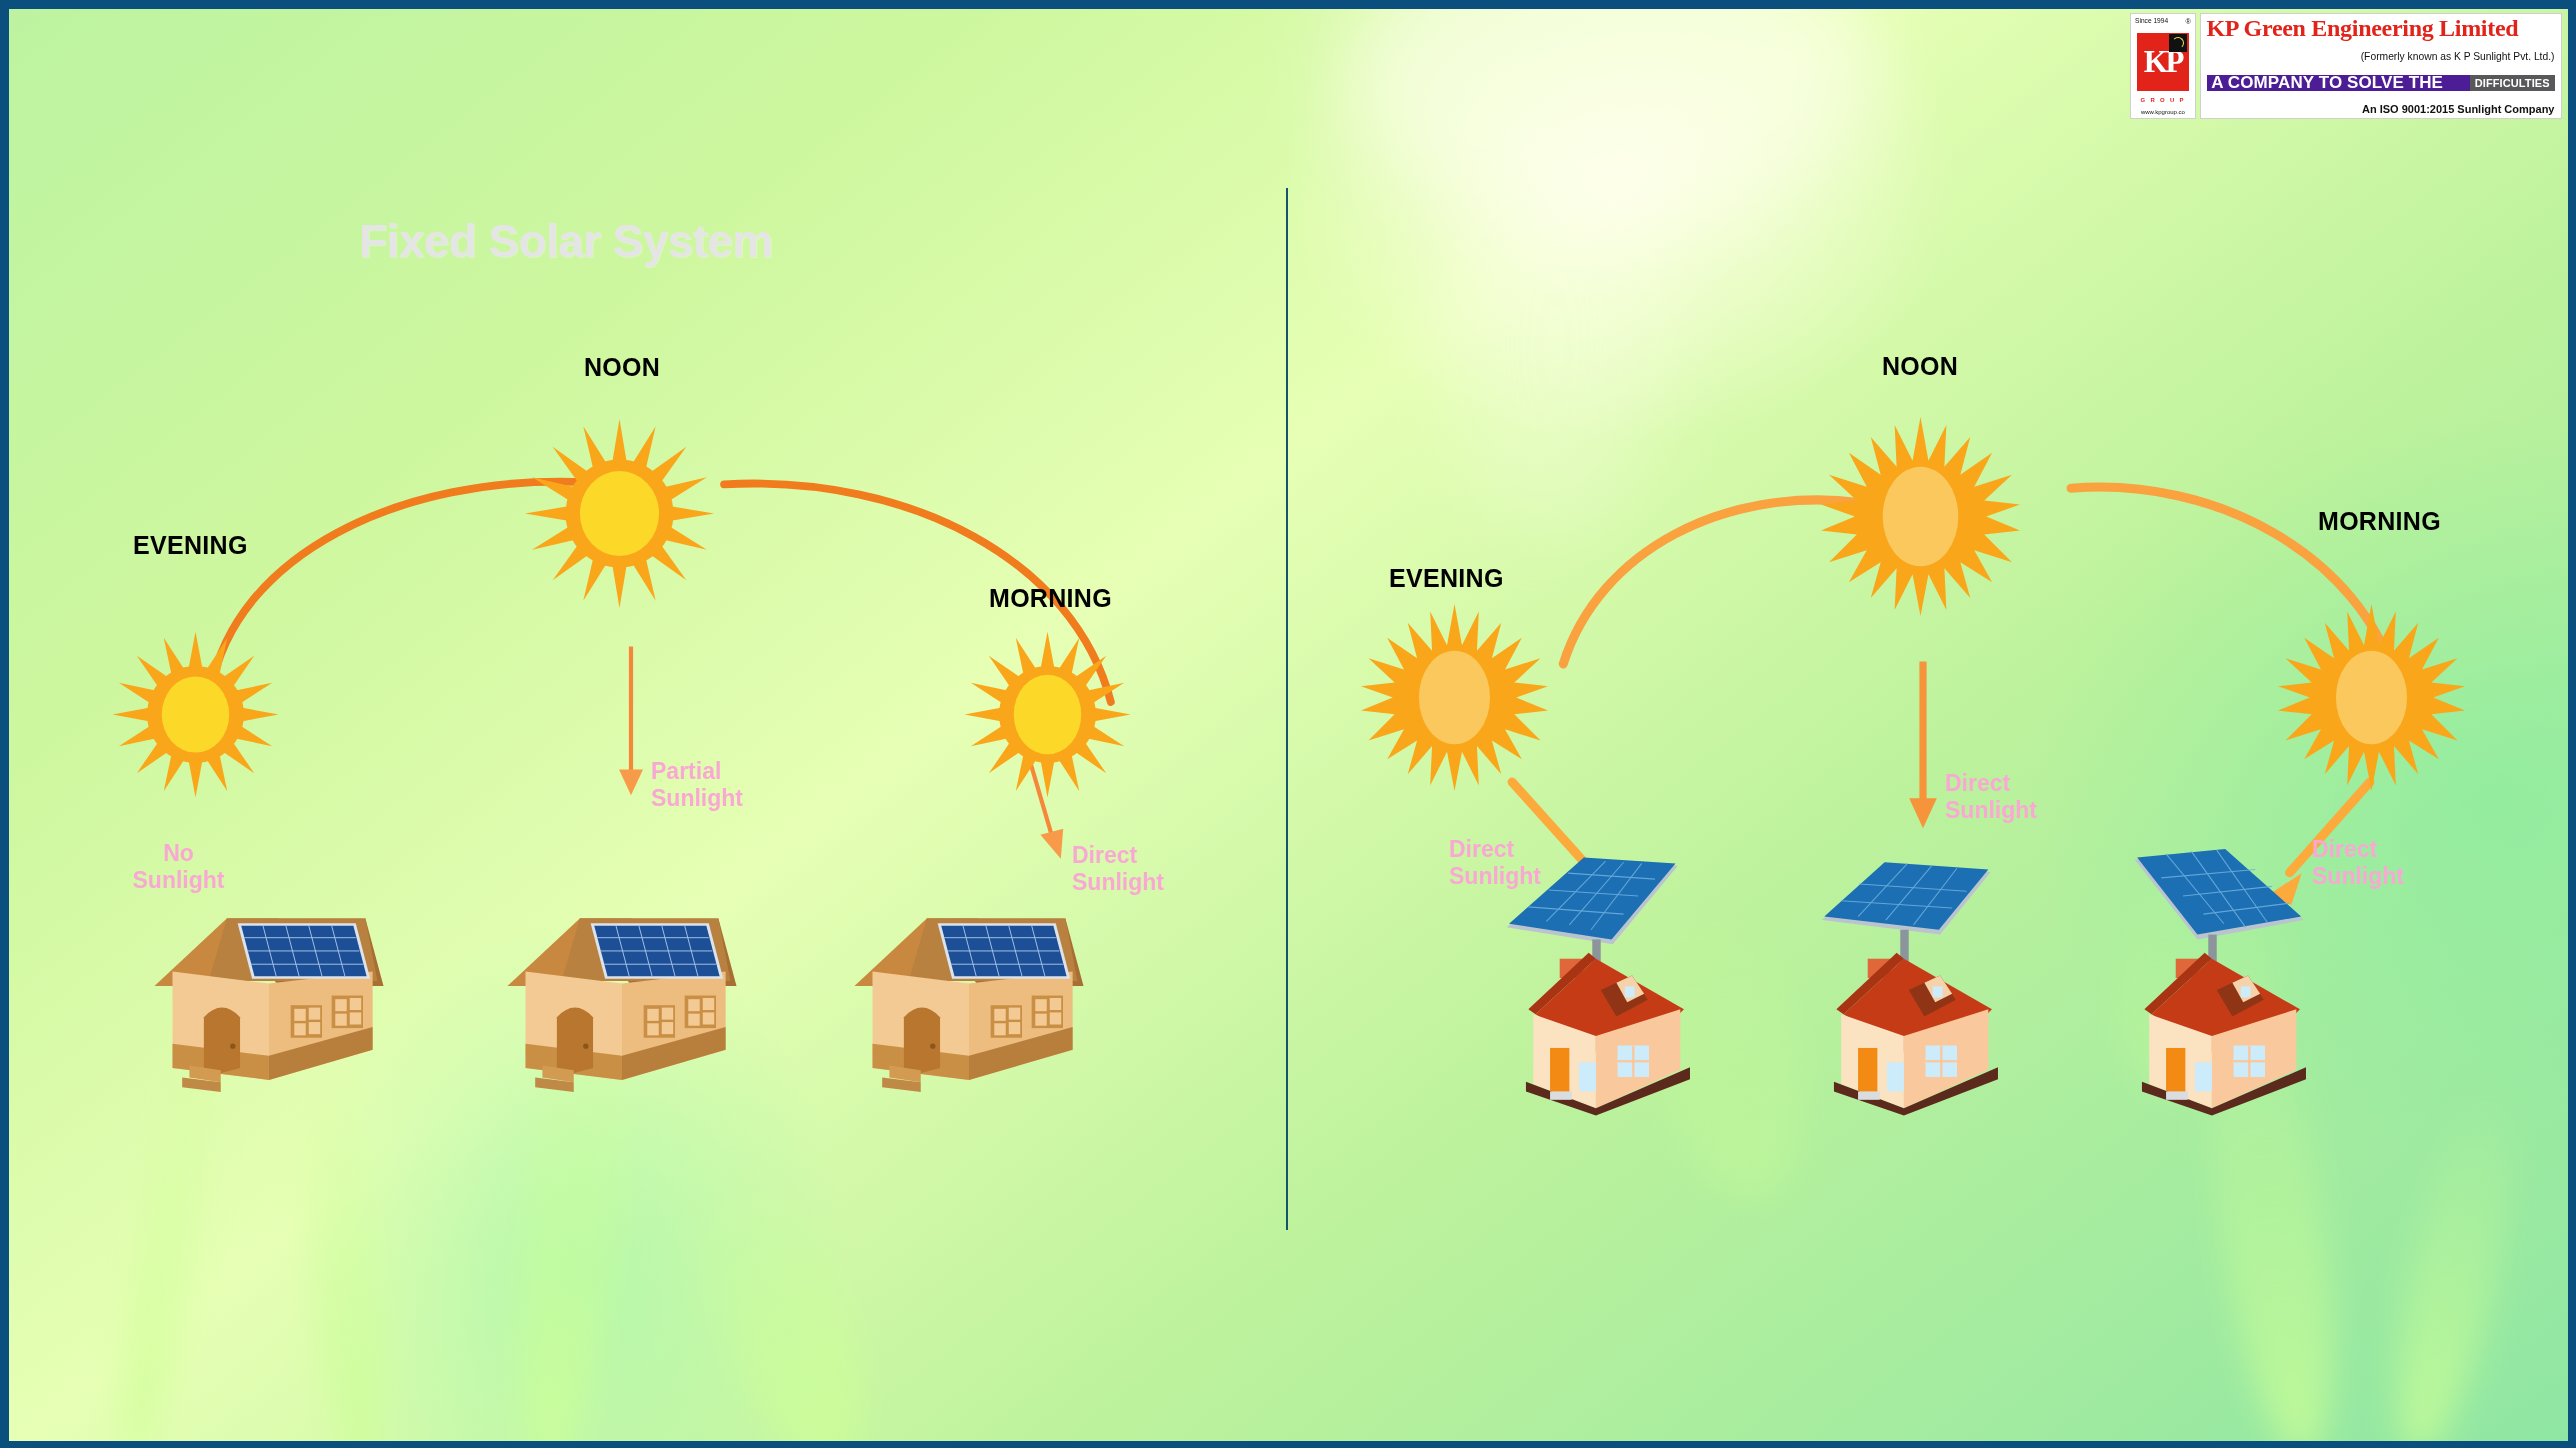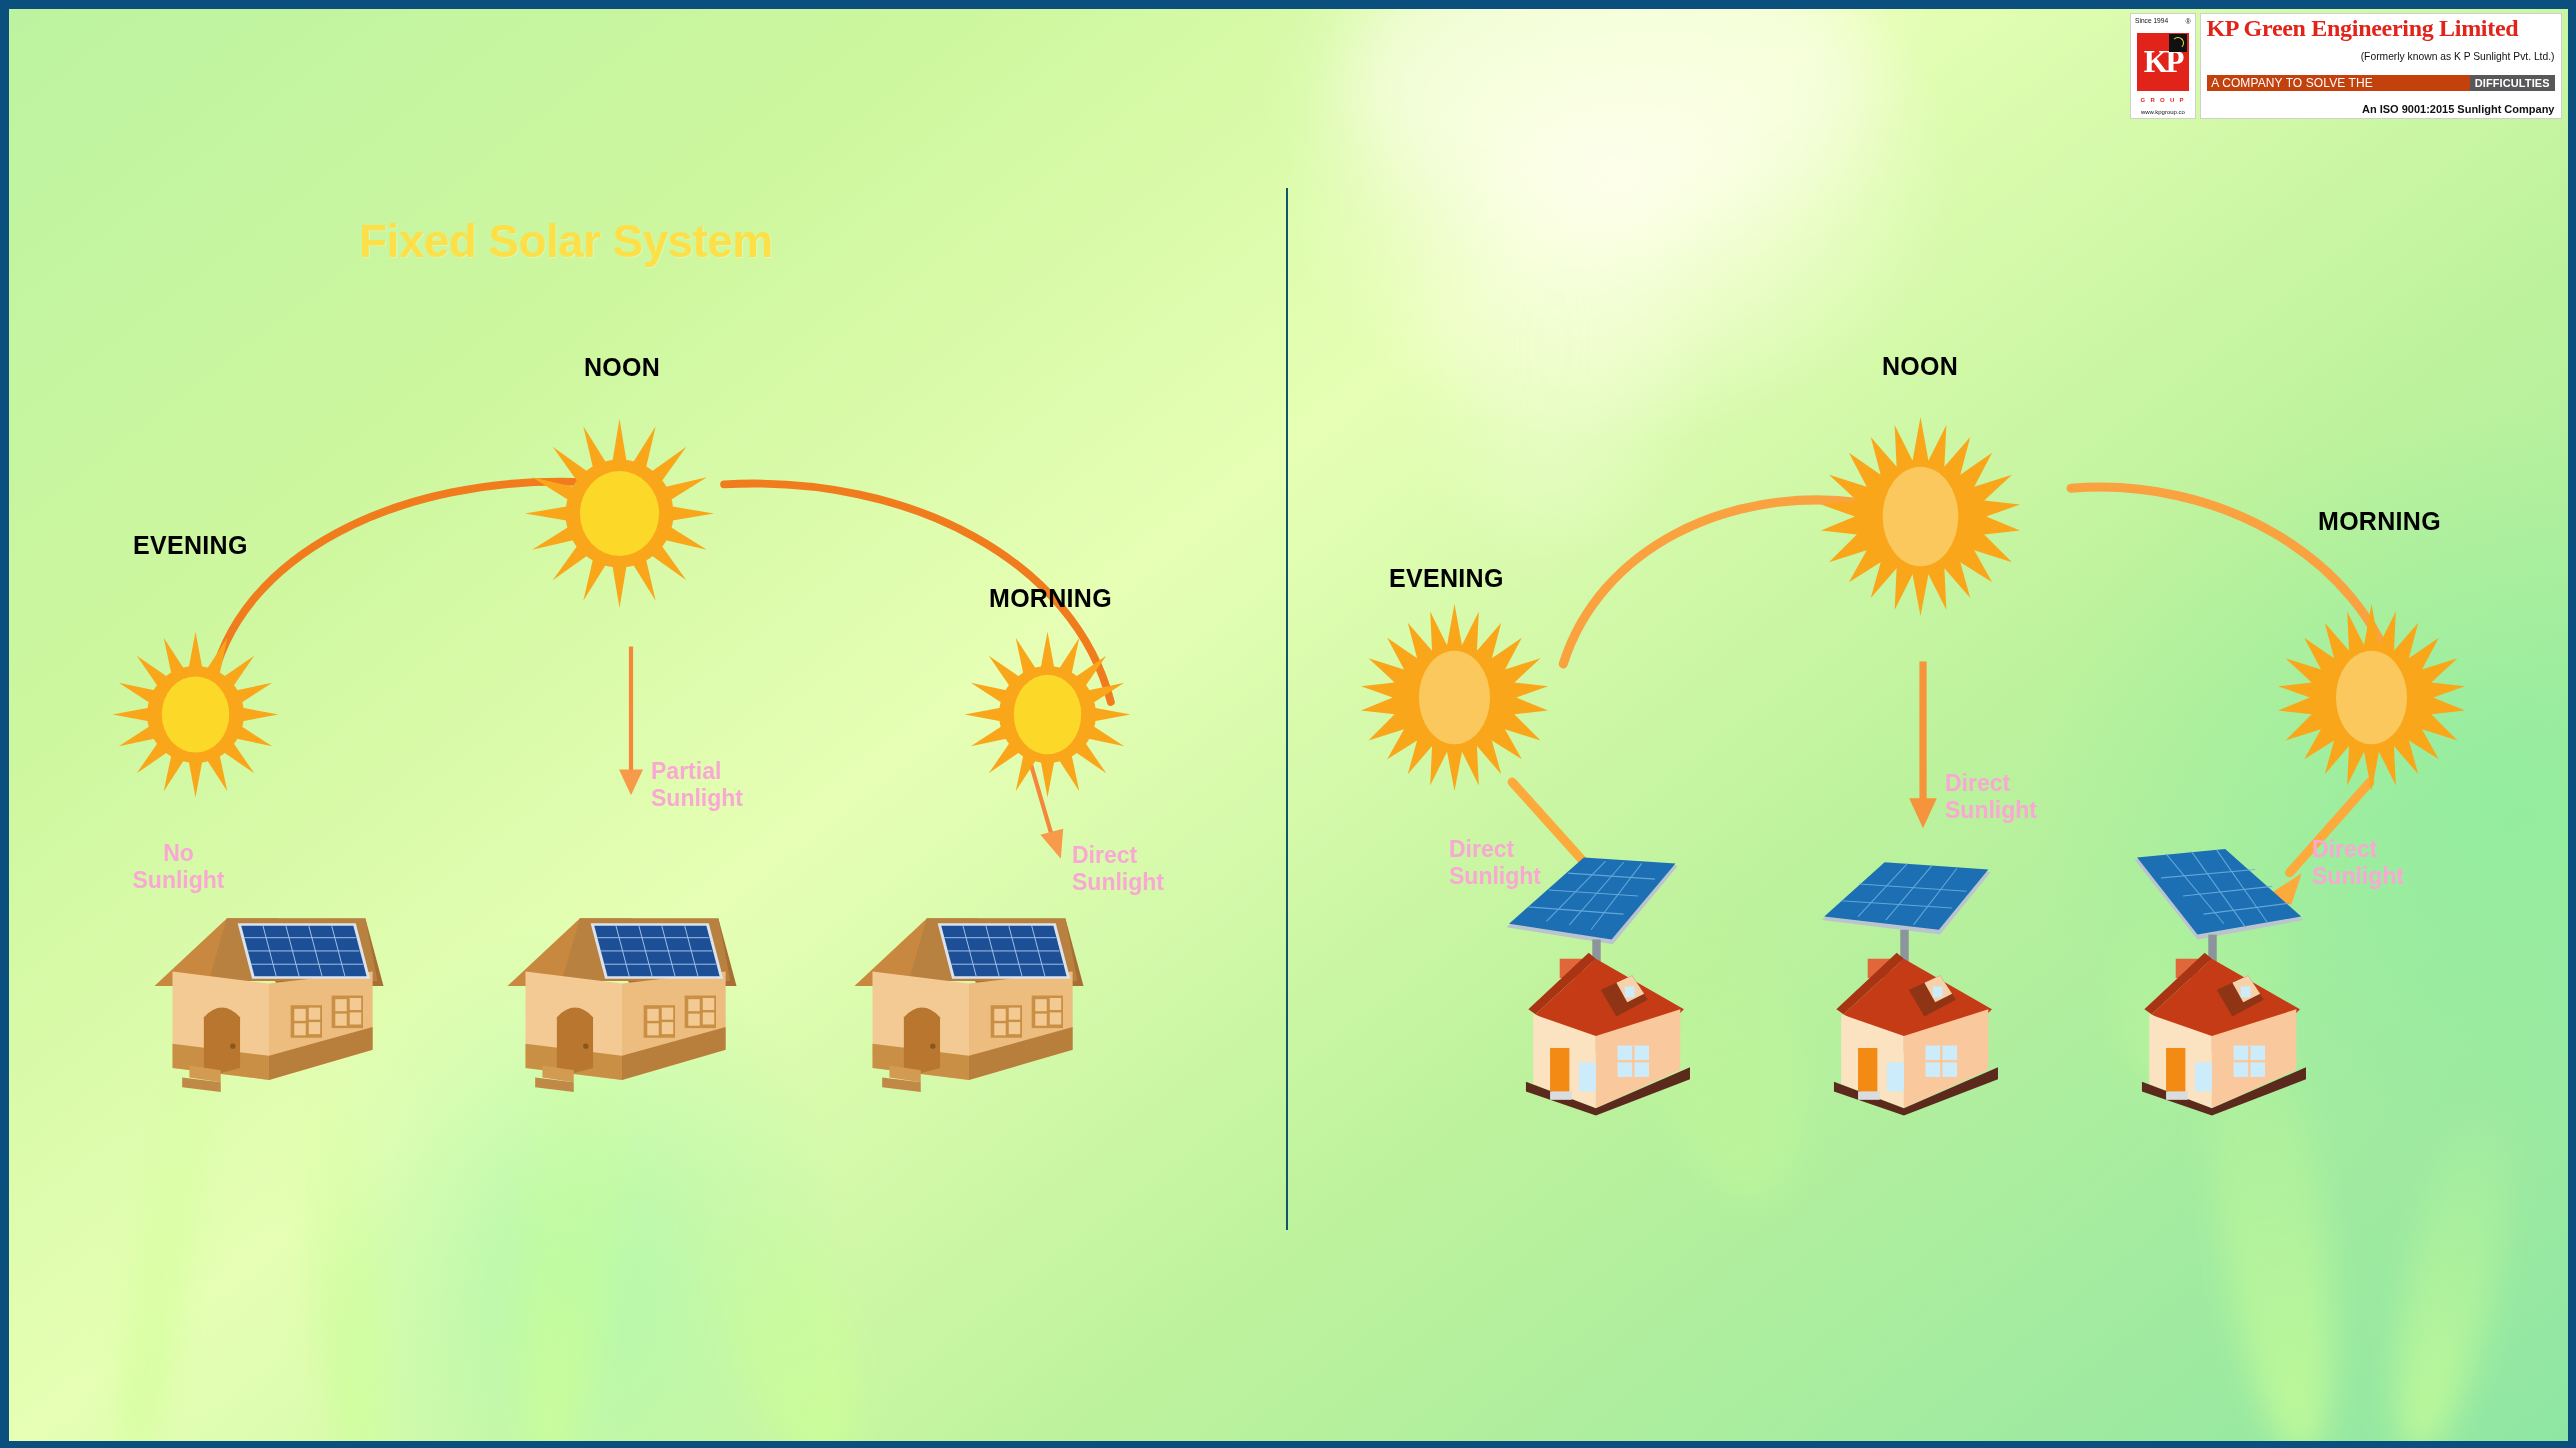--- a/index.html
+++ b/index.html
@@ -75,29 +75,29 @@
     padding:3px 6px 2.4px 6px; min-width:362px;
     display:flex; flex-direction:column; justify-content:space-between;
   }
   #lt-name {
     color:#e2231a; font-weight:700; font-size:24px; line-height:.96;
     font-family:"Liberation Serif", serif; white-space:nowrap;
     letter-spacing:-0.3px;
   }
   #lt-former { color:#111; font-size:10.3px; text-align:right; line-height:1.1; white-space:nowrap; }
   #lt-strip { display:flex; height:15.7px; margin-top:1.2px; }
-  #lt-red { background:#c2410c; color:#fff; font-weight:400; font-size:12px;
+  #lt-red { background:#4c1d95; color:#fff; font-weight:700; font-size:17px;
             display:flex; align-items:center; padding:0 4.8px; letter-spacing:0.1px; flex:1; }
   #lt-grey { background:#58585a; color:#fff; font-weight:700; font-size:11px;
              display:flex; align-items:center; padding:0 4.8px; letter-spacing:0.1px; }
   #lt-iso { color:#111; font-weight:700; font-size:11px; text-align:right; line-height:1.2; margin-top:1.2px; }
 
   
   .panel-title {
-    position:absolute; color:#fde047; font-weight:700;
+    position:absolute; color:#e5e5e5; font-weight:700;
     font-size:46px; letter-spacing:-0.6px; white-space:nowrap;
     text-shadow:1.2px 1.2px 0 rgba(255,255,255,.25);
     z-index:20;
   }
   #title-left  { left:359px; top:214px; }
   #title-right { left:1616px; top:211px; }
 
   
   #divider {
     position:absolute; left:1286px; top:188px;

